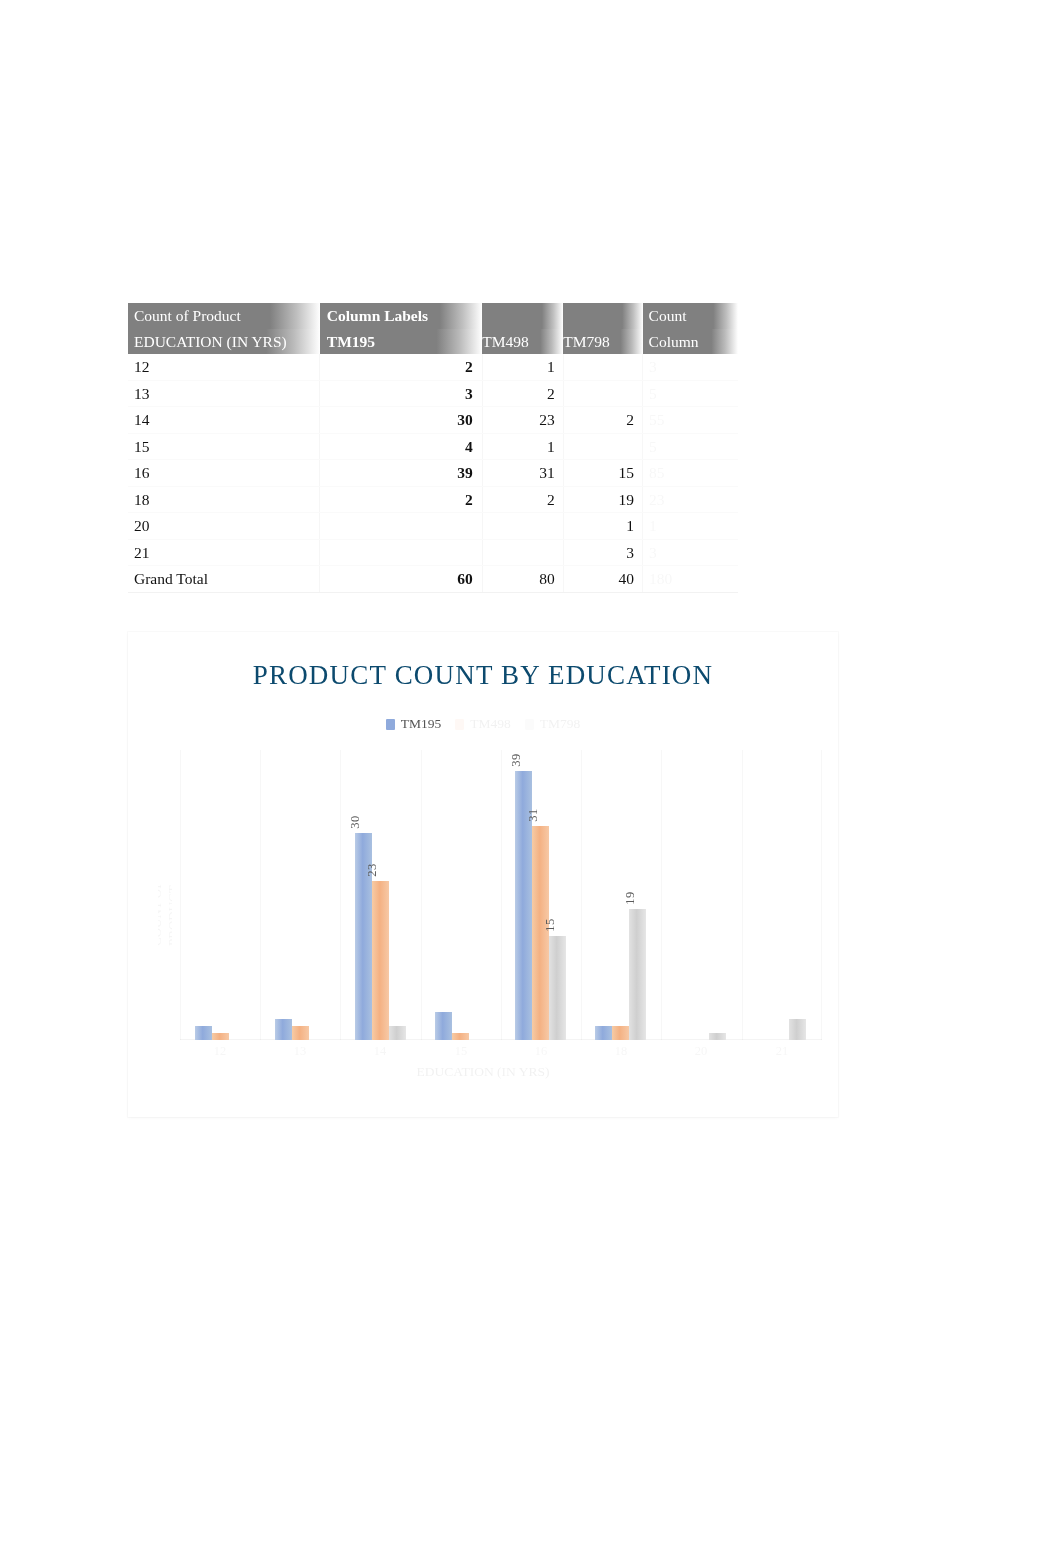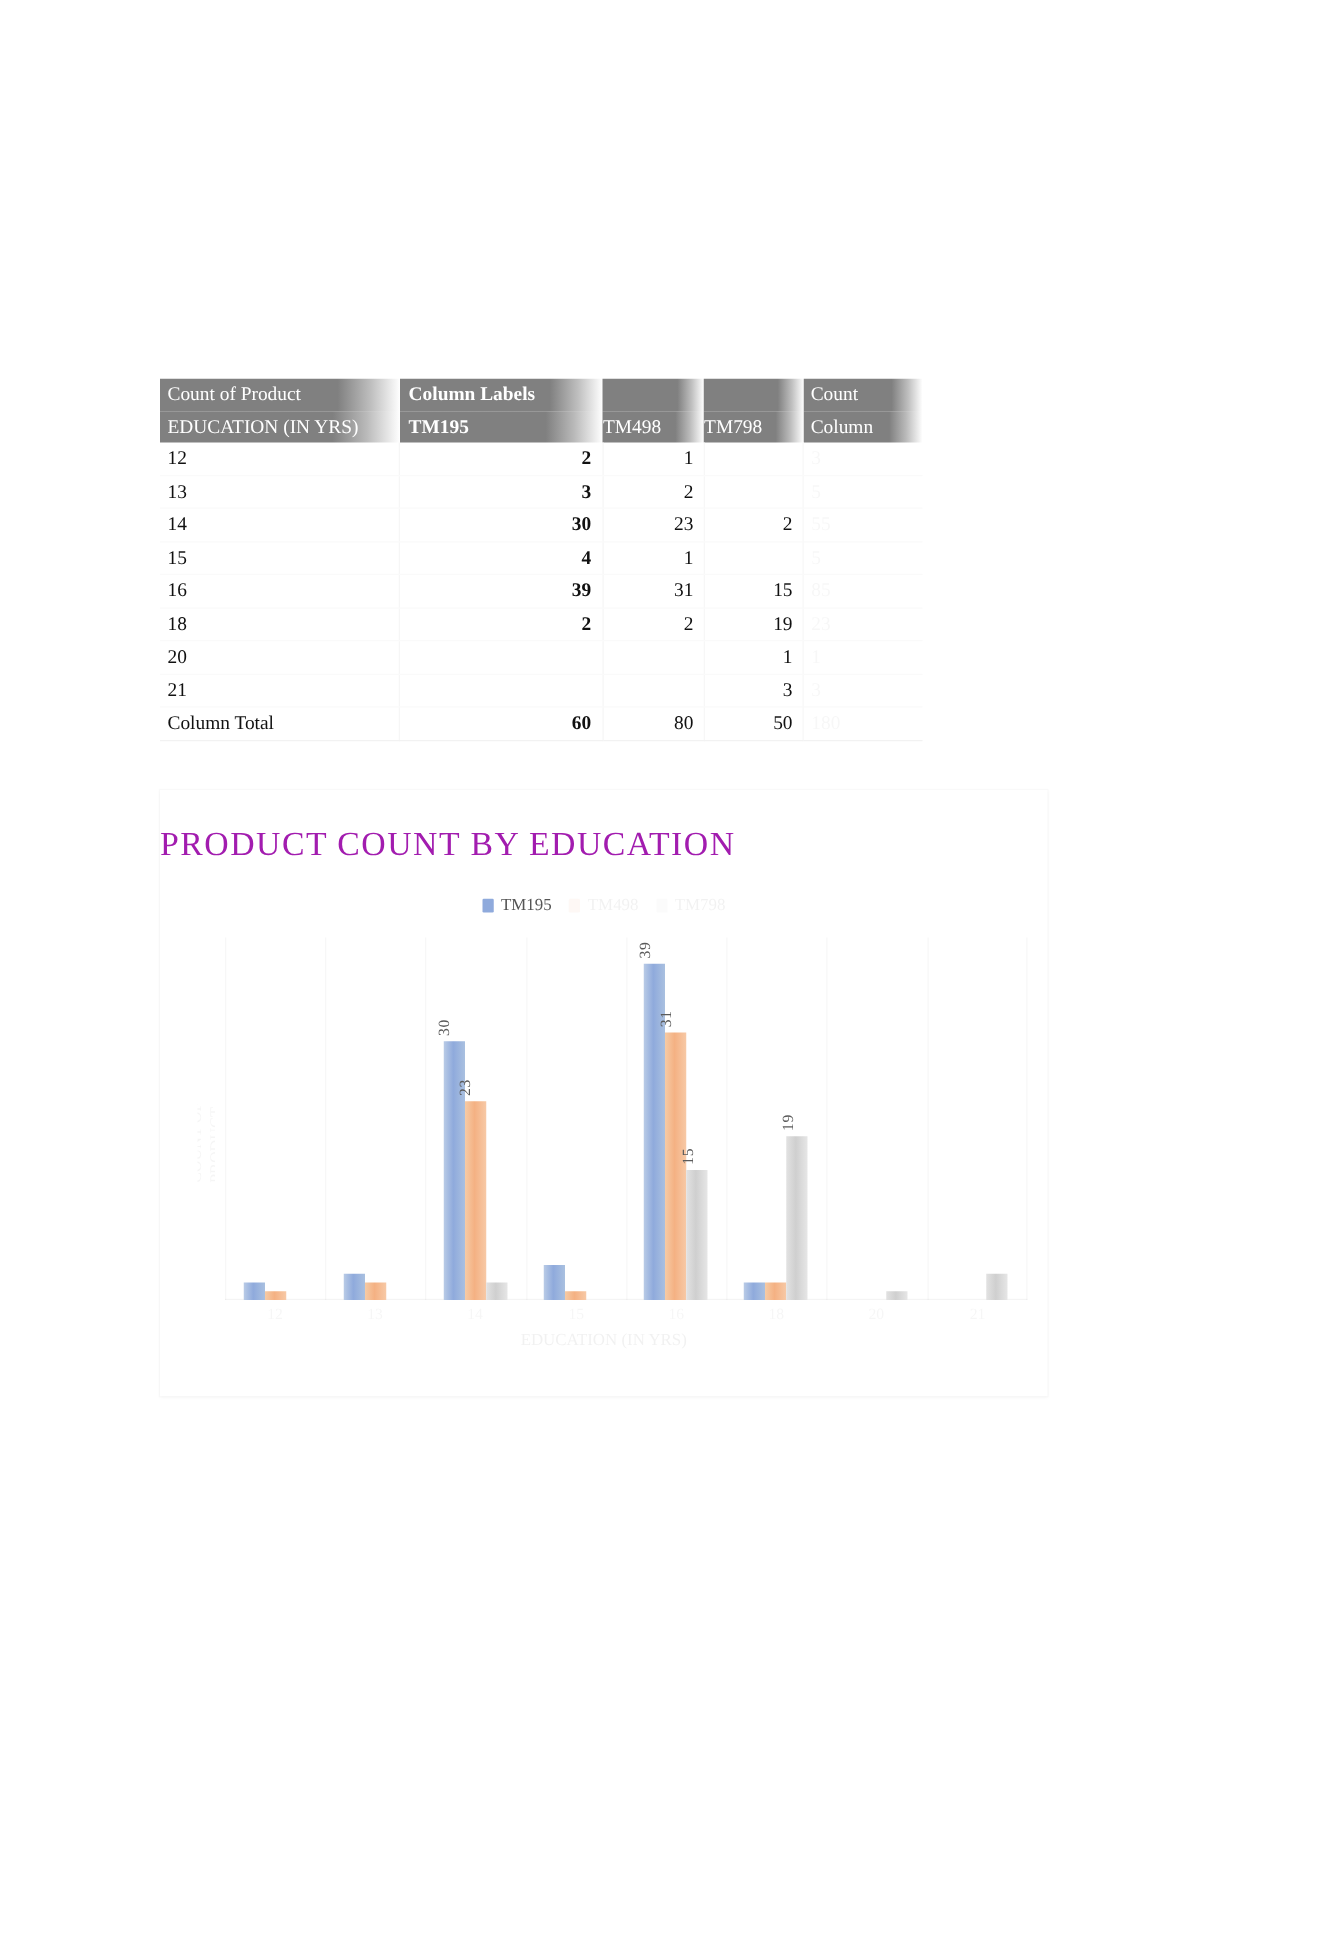--- a/index.html
+++ b/index.html
@@ -66,23 +66,24 @@
   #chart-card{
     position:absolute;
     left:128px; top:632px;
     width:710px; height:485px;
     background:#ffffff;
     box-shadow:0 0 0 1px rgba(0,0,0,0.018), 0 1px 3px rgba(0,0,0,0.030);
   }
   #chart-title{
     position:absolute;
     left:0; right:0; top:28px;
+    text-align:center;
     font-size:27px;
     letter-spacing:1.2px;
-    color:#a21caf;
+    color:#0c4a6e;
     font-family:"Liberation Serif", serif;
   }
   #chart-legend{
     position:absolute;
     left:0; right:0; top:712px;
     top:84px;
     display:flex;
     justify-content:center;
     align-items:center;
     gap:14px;
@@ -240,24 +241,24 @@
   </tr>
   <tr class="body-row">
     <td class="c-label">21</td>
     <td class="c-tm195"></td>
     <td class="c-tm498"></td>
     <td class="c-tm798">3</td>
     <td class="c-grand faded-cell">3</td>
   </tr>
 
   <tr class="body-row total-row">
-    <td class="c-label">Column Total</td>
+    <td class="c-label">Grand Total</td>
     <td class="c-tm195">60</td>
     <td class="c-tm498">80</td>
-    <td class="c-tm798">50</td>
+    <td class="c-tm798">40</td>
     <td class="c-grand faded-cell">180</td>
   </tr>
 </tbody>
   </table>
 
 <div id="chart-card">
 
   <div id="chart-title">PRODUCT COUNT BY EDUCATION</div>
 
   <div id="chart-legend">

